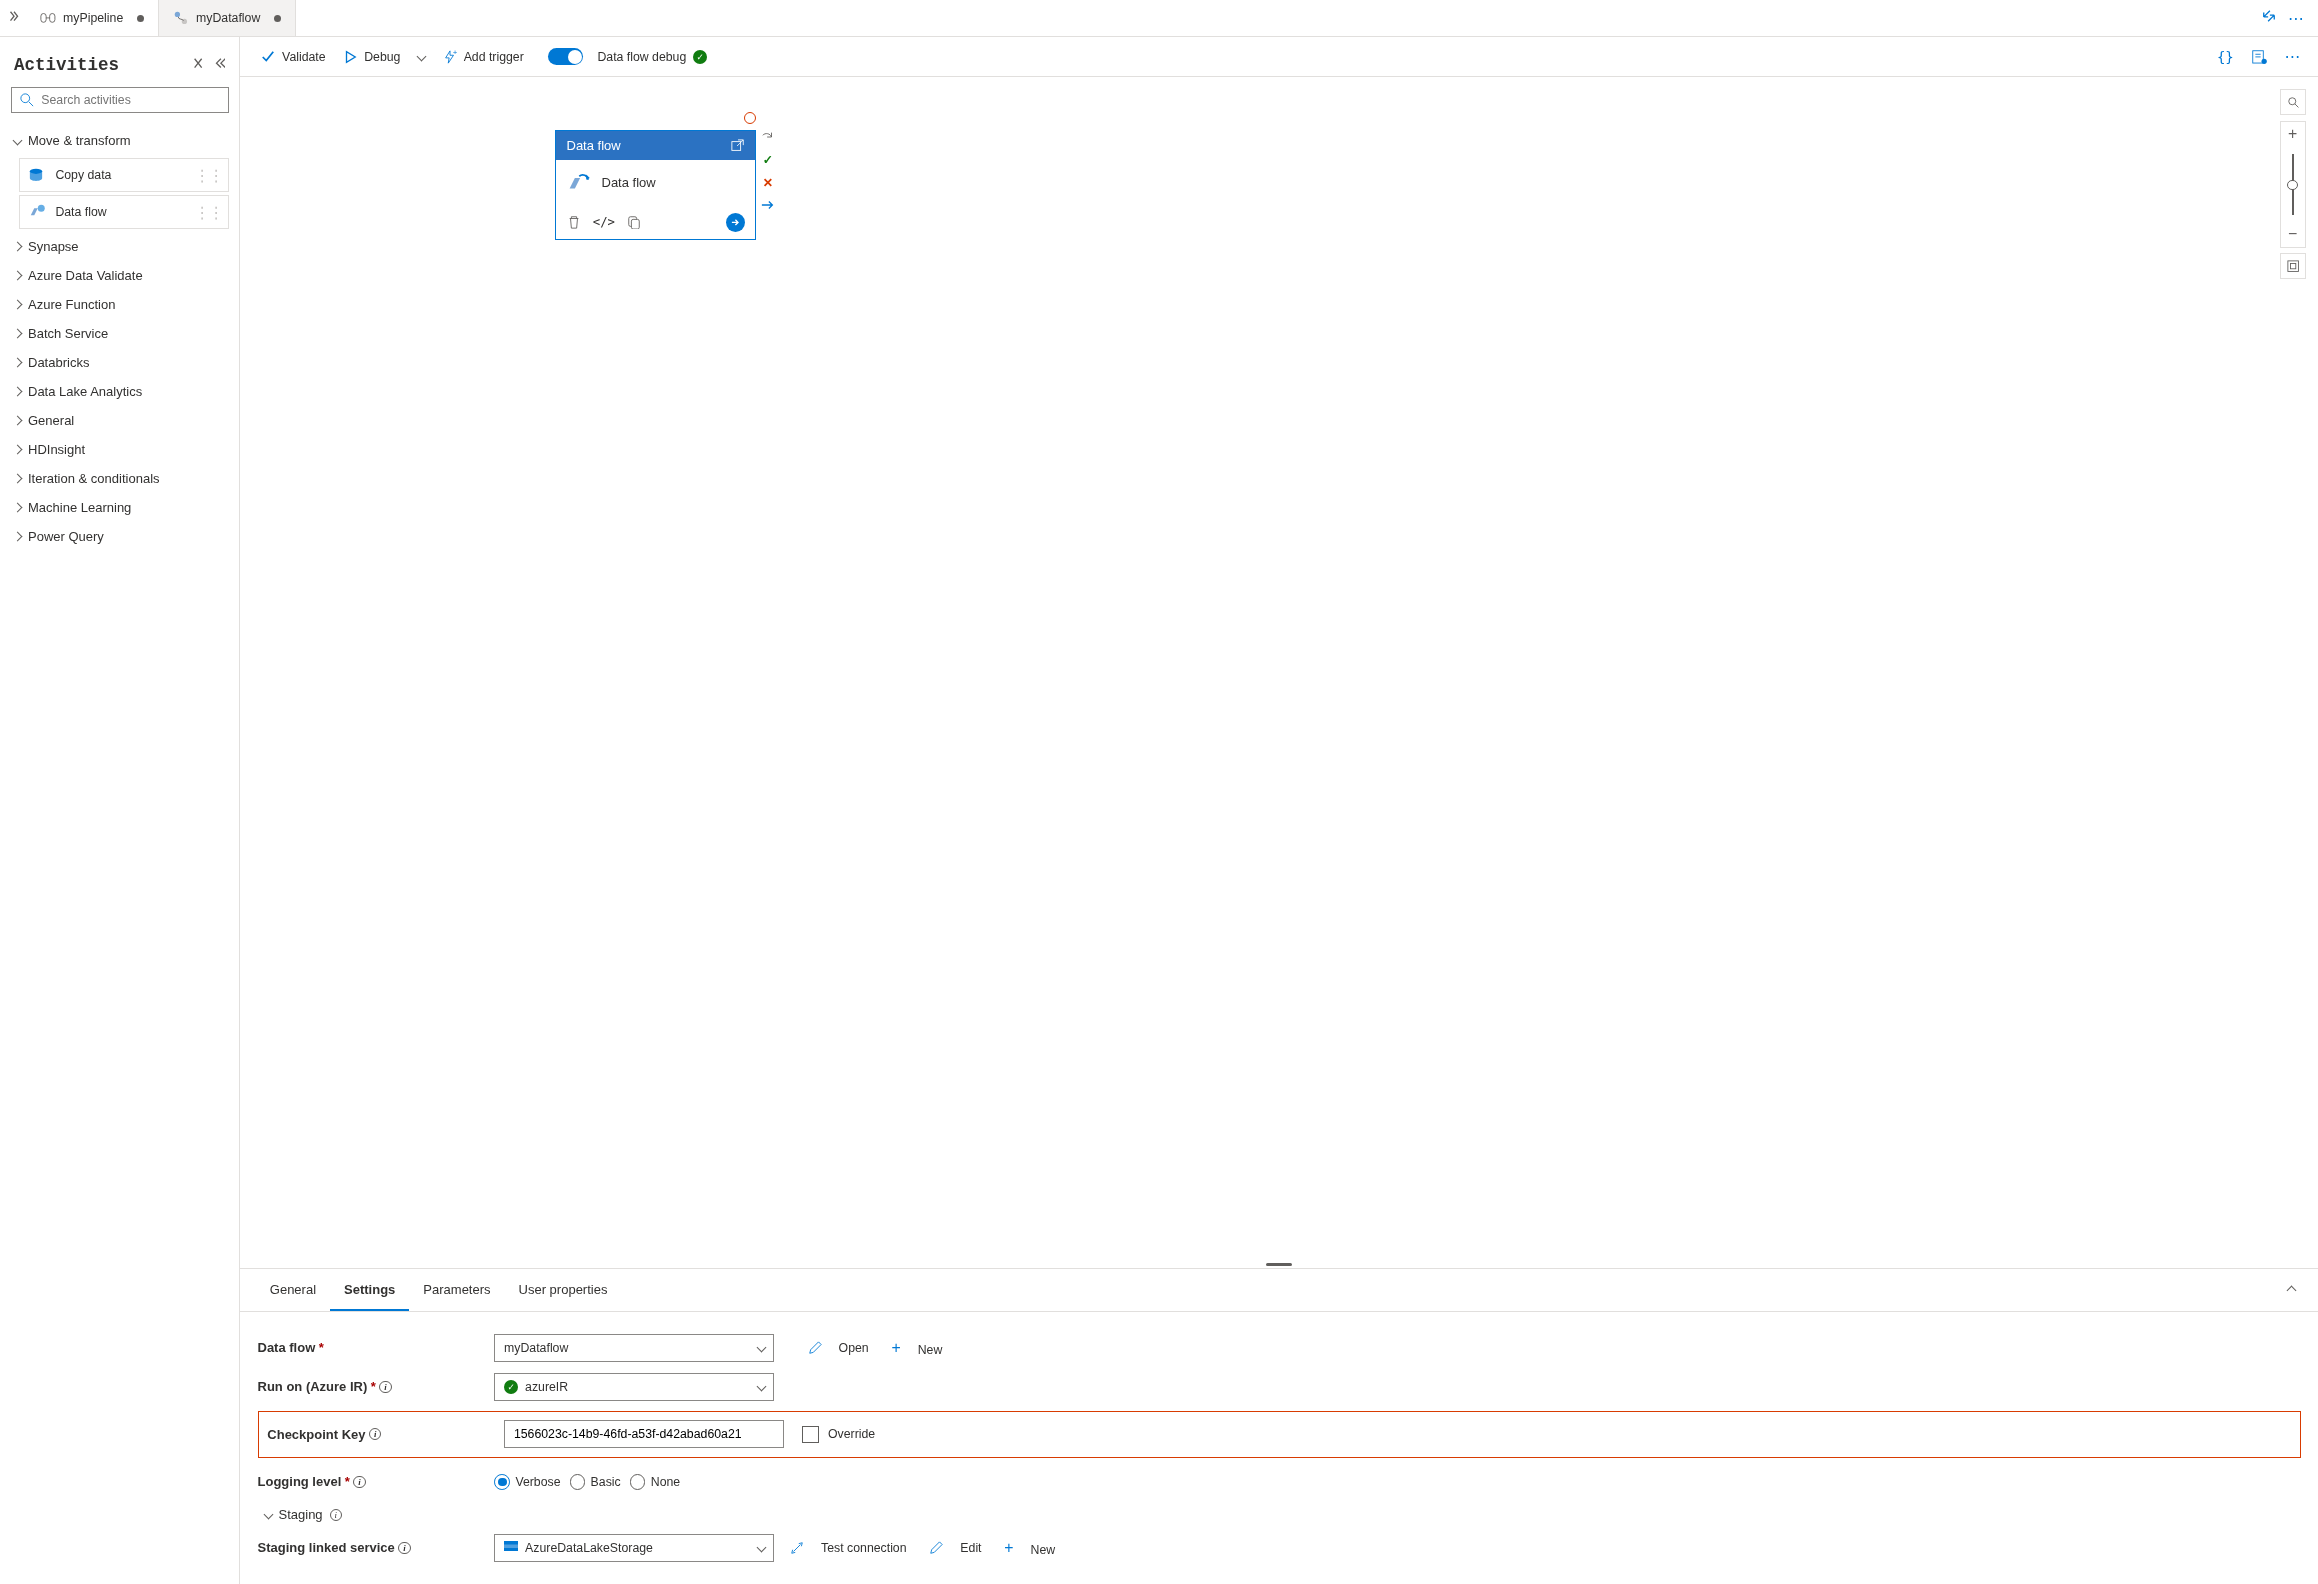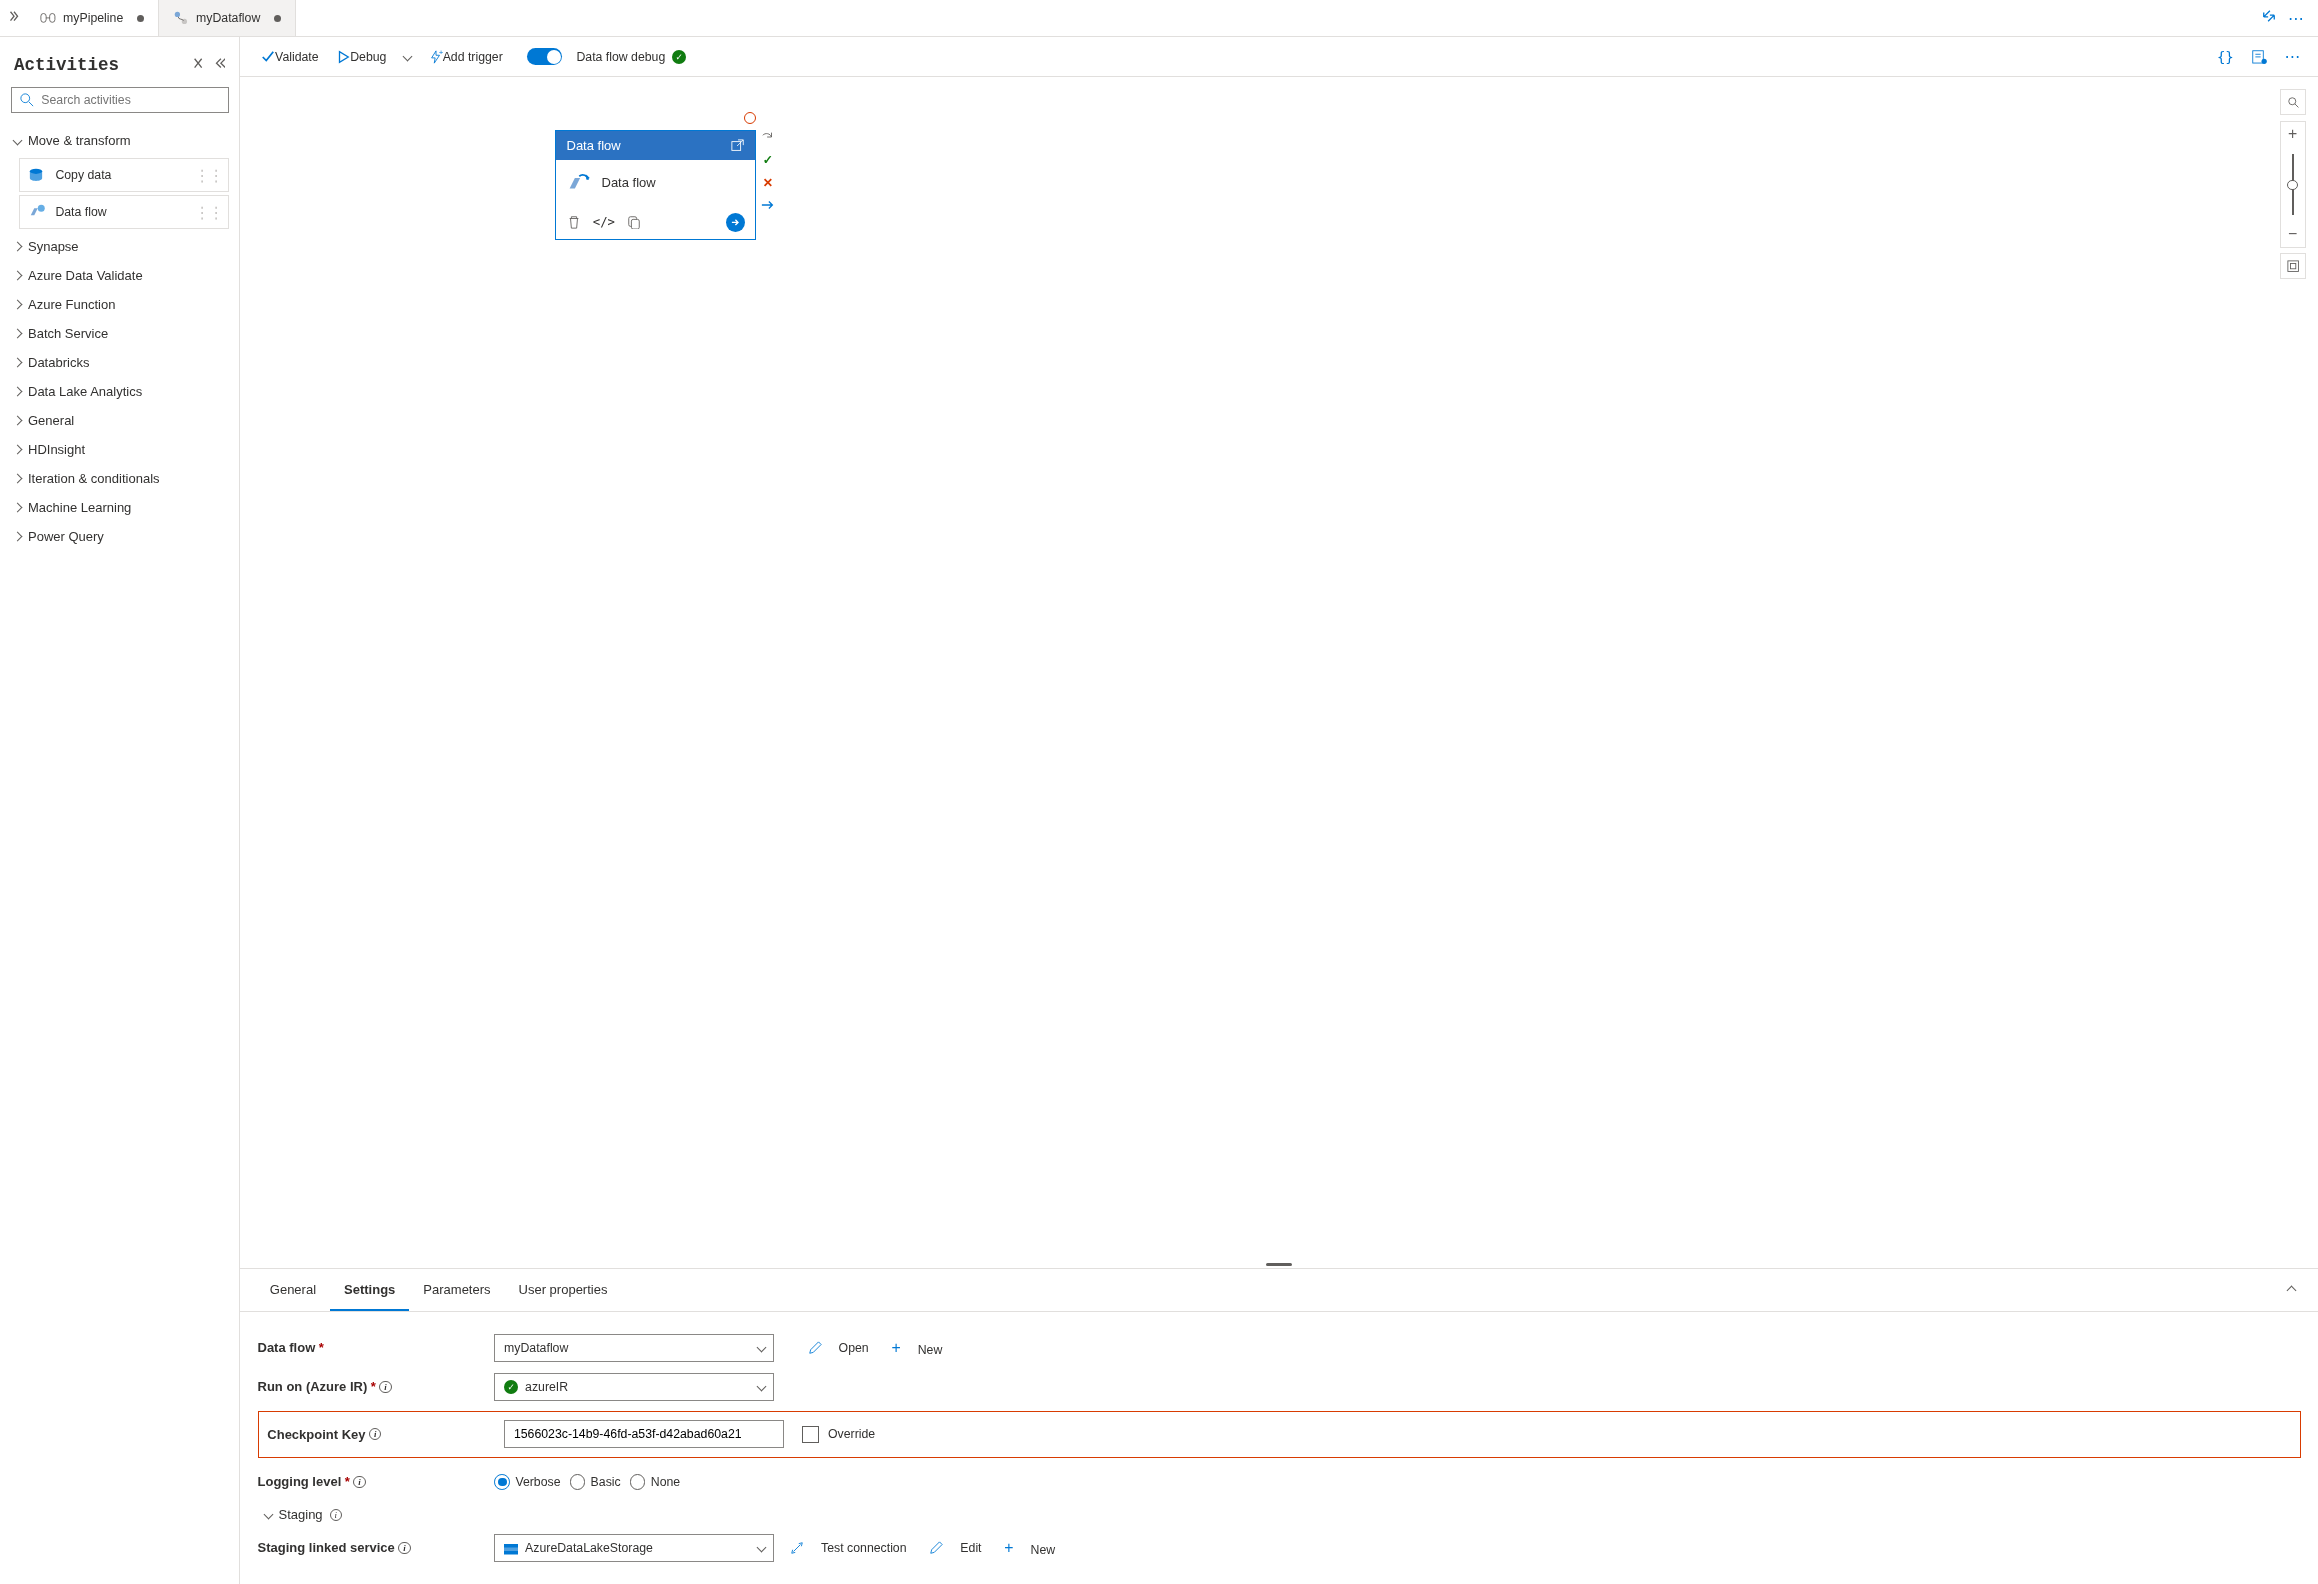--- a/index.html
+++ b/index.html
@@ -19,21 +19,21 @@
     .sidebar-header .controls { display: flex; gap: 8.8px; color: #605e5c; }
     .search-box { display: flex; align-items: center; gap: 7px; border: 0.9px solid #8a8886; padding: 5.3px 8.8px; margin-bottom: 12.3px; }
     .search-box input { border: none; outline: none; flex: 1; font-size: 12.3px; }
     .search-box svg { color: #0078d4; }
     .category { display: flex; align-items: center; gap: 7px; padding: 7px 3.5px; cursor: pointer; font-size: 13px; }
     .activity-item { display: flex; align-items: center; gap: 8.8px; border: 0.9px solid #e1dfdd; padding: 7px 8.8px; margin: 3.5px 0 3.5px 8.8px; cursor: grab; position: relative; }
     .activity-item .grip { position: absolute; right: 5.3px; color: #c8c6c4; letter-spacing: -1.8px; font-size: 15.8px; }
     
     .content { flex: 1; display: flex; flex-direction: column; }
     .toolbar { display: flex; align-items: center; gap: 7px; height: 40px; padding: 0 15.8px; border-bottom: 0.9px solid #e1dfdd; }
-    .tb-btn { display: flex; align-items: flex-end; padding: 3.5px 5.3px; cursor: pointer; }
+    .tb-btn { display: flex; align-items: flex-end; gap: 7px; padding: 3.5px 5.3px; cursor: pointer; }
     .toggle { width: 35px; height: 17.5px; background: #0078d4; border-radius: 8.8px; position: relative; cursor: pointer; }
     .toggle .knob { position: absolute; right: 1.8px; top: 1.8px; width: 14px; height: 14px; background: #fff; border-radius: 50%; }
     .status-ok { width: 14px; height: 14px; background: #107c10; border-radius: 50%; display: inline-flex; align-items: center; justify-content: center; color: #fff; font-size: 8.8px; }
     .toolbar .spacer { flex: 1; }
     
     .canvas { flex: 1; position: relative; background: #fff; min-height: 263px; }
     .canvas-controls { position: absolute; right: 12.3px; top: 12.3px; display: flex; flex-direction: column; gap: 0; }
     .canvas-ctrl-btn { width: 26px; height: 26px; border: 0.9px solid #e1dfdd; display: flex; align-items: center; justify-content: center; background: #fff; cursor: pointer; margin-bottom: 5.3px; }
     .slider-track { width: 1.8px; height: 61px; background: #605e5c; margin: 0 auto; position: relative; }
     .slider-thumb { position: absolute; top: 26px; left: -4.4px; width: 10.5px; height: 10.5px; border: 1.8px solid #605e5c; border-radius: 50%; background: #fff; }
@@ -423,21 +423,21 @@
           <span>Staging</span>
           <span class="info-i">i</span>
         </div>
 
         <div class="row">
           <div class="lbl">
             <span>Staging linked service</span>
             <span class="info-i">i</span>
           </div>
           <div class="select with-icon">
-            <span style="display:flex;align-items:flex-end;gap:7px">
+            <span style="display:flex;align-items:flex-start;gap:7px">
               <svg width="14" height="10.5" viewBox="0 0 16 12">
                   <rect width="16" height="12" fill="#0078d4"></rect>
                   <rect y="4" width="16" height="4" fill="#50a0e0"></rect>
                 </svg>
               <span>AzureDataLakeStorage</span>
             </span>
             <span class="chev-icon chev-down"></span>
           </div>
           <div class="link-btn">
             <svg width="14" height="14" viewBox="0 0 16 16">

